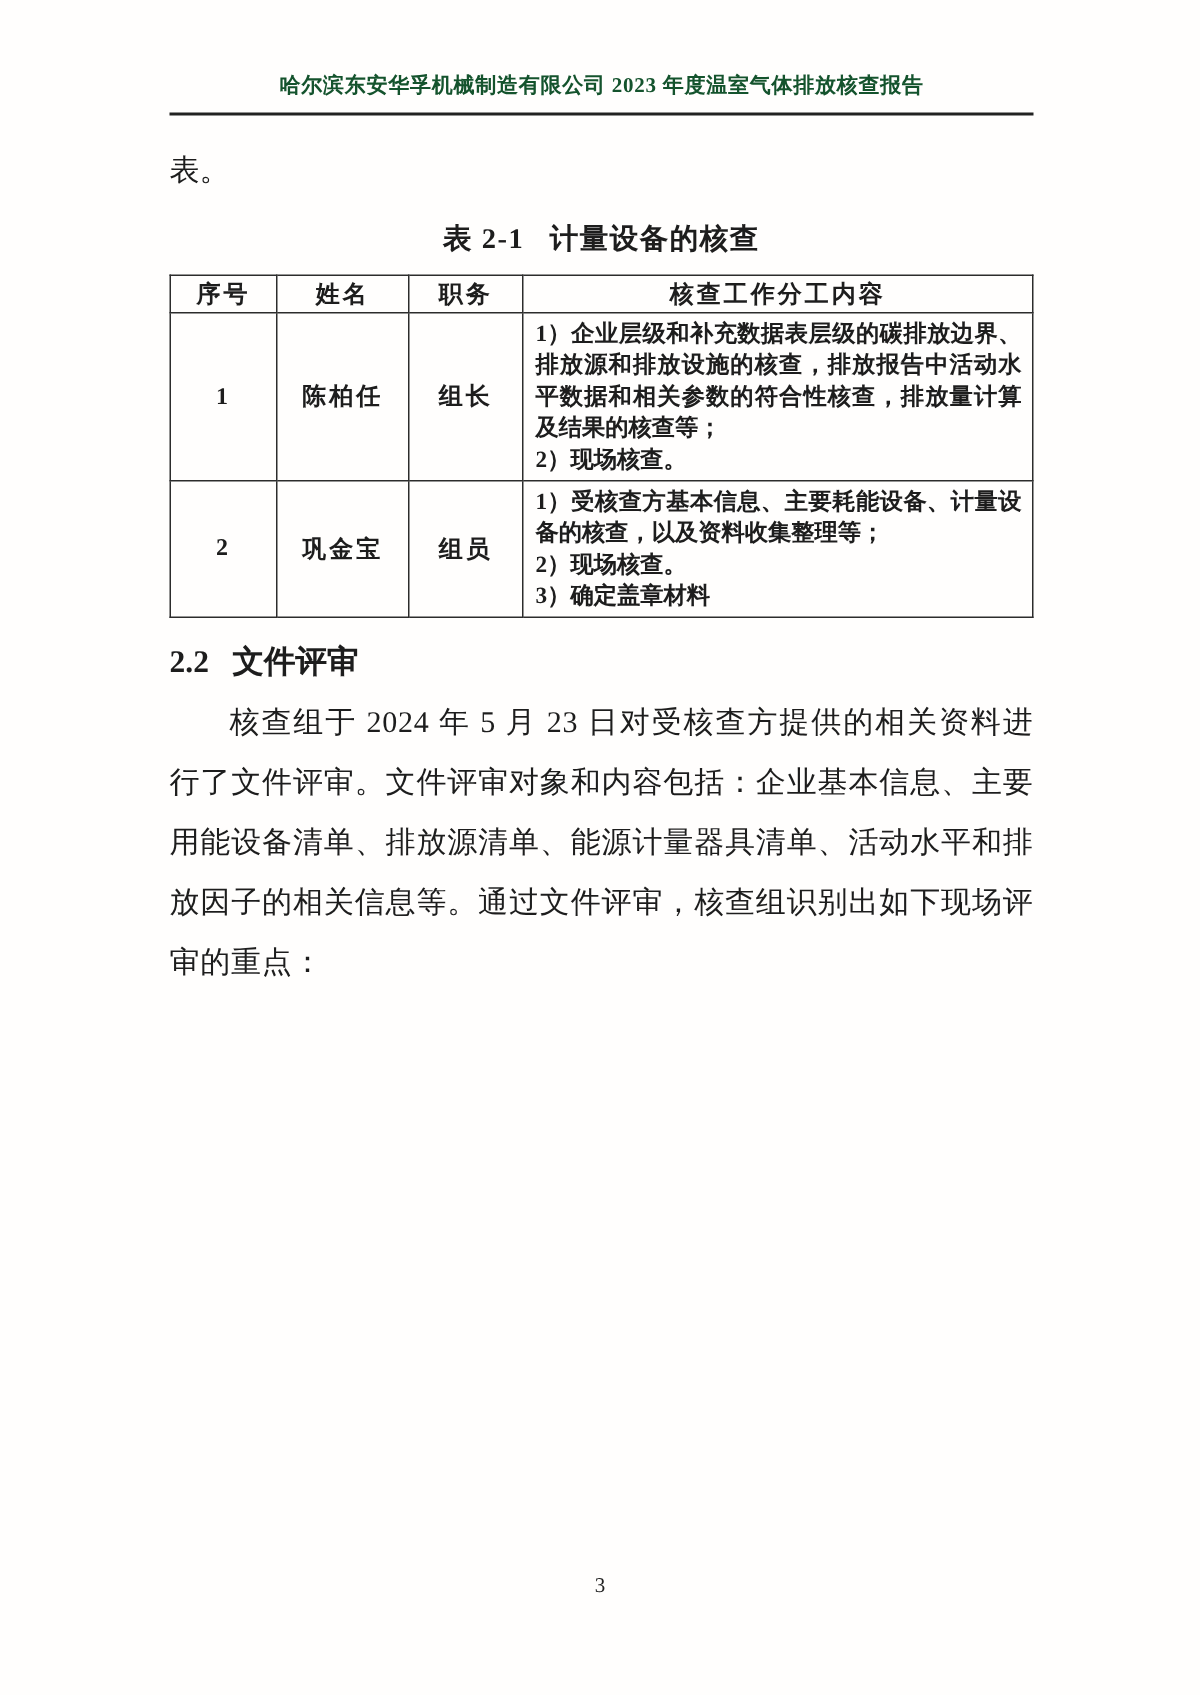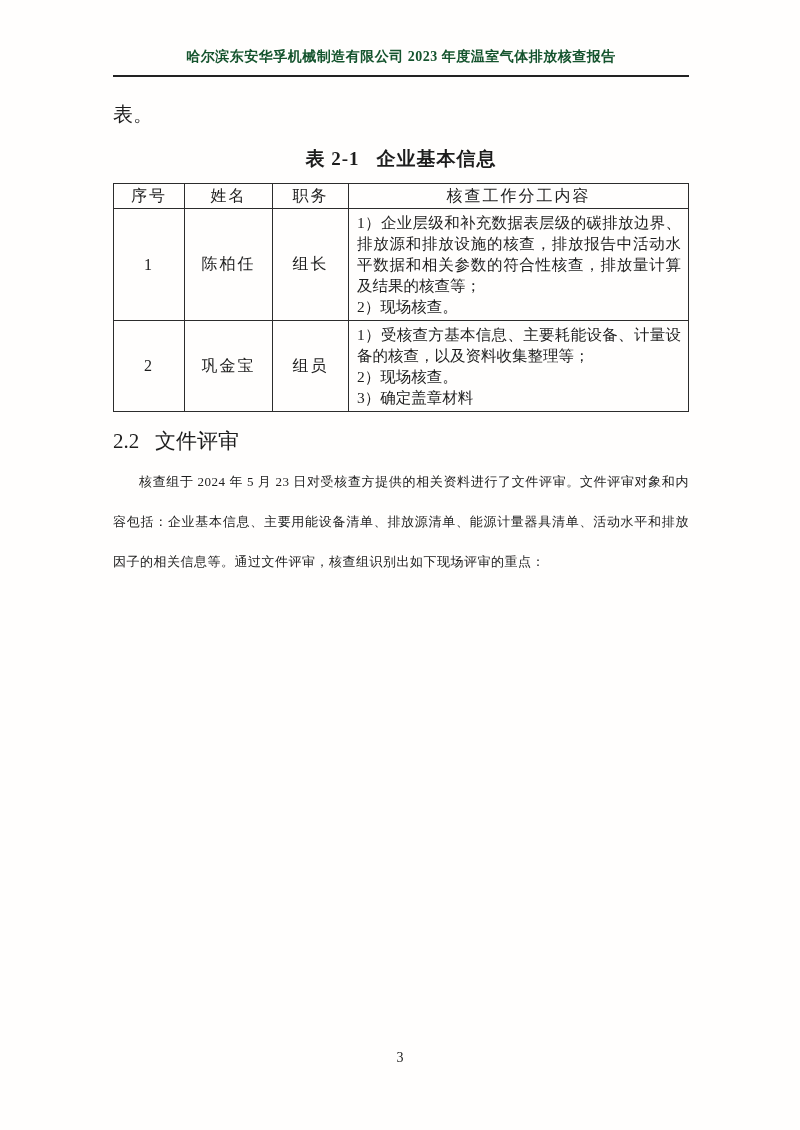--- a/index.html
+++ b/index.html
@@ -48,21 +48,21 @@
   table.members {
     width: 100%;
     margin-top: 11px;
     border-collapse: collapse;
     table-layout: fixed;
     font-size: 16px;
   }
   table.members th,
   table.members td {
     border: 1.6px solid #2c2c2c;
-    font-weight: 400;
+    font-weight: 700;
     box-sizing: border-box;
   }
   table.members th {
     height: 25px;
     text-align: center;
     vertical-align: middle;
     letter-spacing: 2px;
   }
   td.cell-center {
     text-align: center;
@@ -76,28 +76,28 @@
     line-height: 21px;
     font-size: 15.5px;
     padding: 3px 7px 3px 8px;
   }
   tr.row-leader  { height: 105px; }
   tr.row-member  { height: 86px; }
   
   .section-heading {
     margin: 15px 0 0 0;
     font-size: 21px;
-    font-weight: 400;
+    font-weight: 700;
   }
   .section-number { margin-right: 0.75em; }
   
   .body-text { margin-top: 7px; }
   .para {
     margin: 0;
-    font-size: 13px;
+    font-size: 20px;
     line-height: 40px;
     text-align: justify;
     text-indent: 2em;
     letter-spacing: 0.5px;
   }
   
   .page-number {
     position: absolute;
     left: 0;
     right: 0;
@@ -114,21 +114,21 @@
 
   <header class="page-header">
     <span>哈尔滨东安华孚机械制造有限公司 2023 年度温室气体排放核查报告</span>
   </header>
 
   <main>
 
     <p class="intro-fragment">表。</p>
 
     <div class="table-caption">
-      <span class="caption-number">表 2-1</span><span>企业基本信息</span>
+      <span class="caption-number">表 2-1</span><span>计量设备的核查</span>
     </div>
 
     <table class="members">
       <colgroup>
         <col style="width:71px">
         <col style="width:88px">
         <col style="width:76px">
         <col>
       </colgroup>
       <thead>

